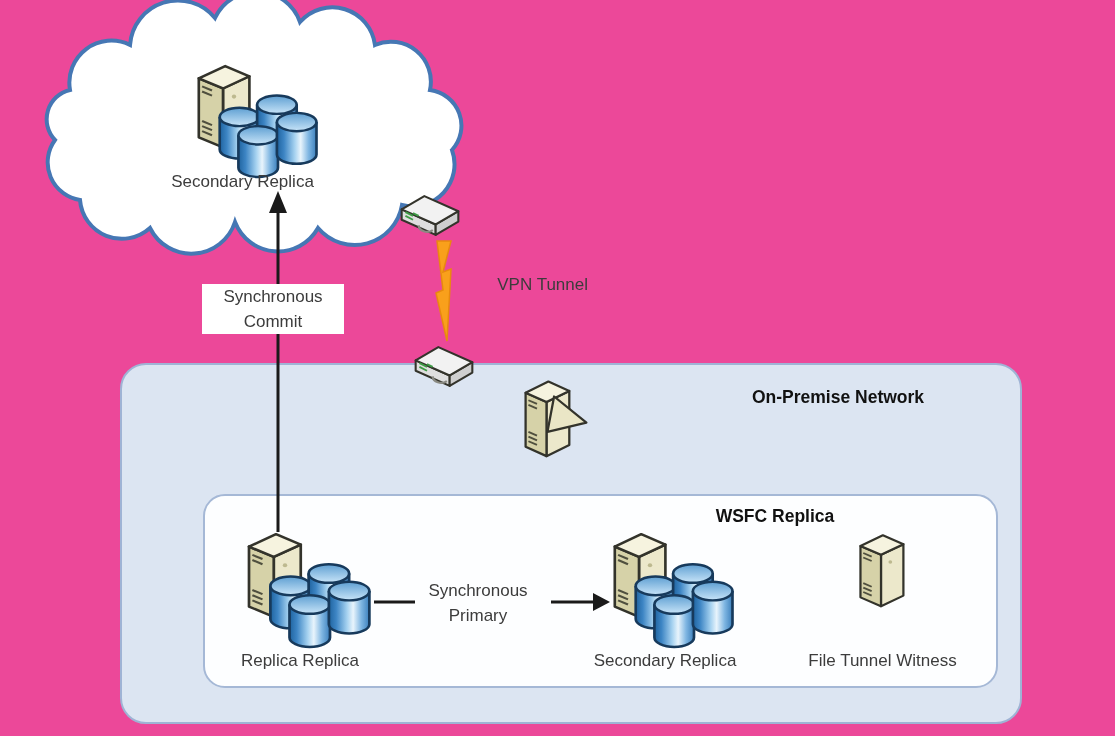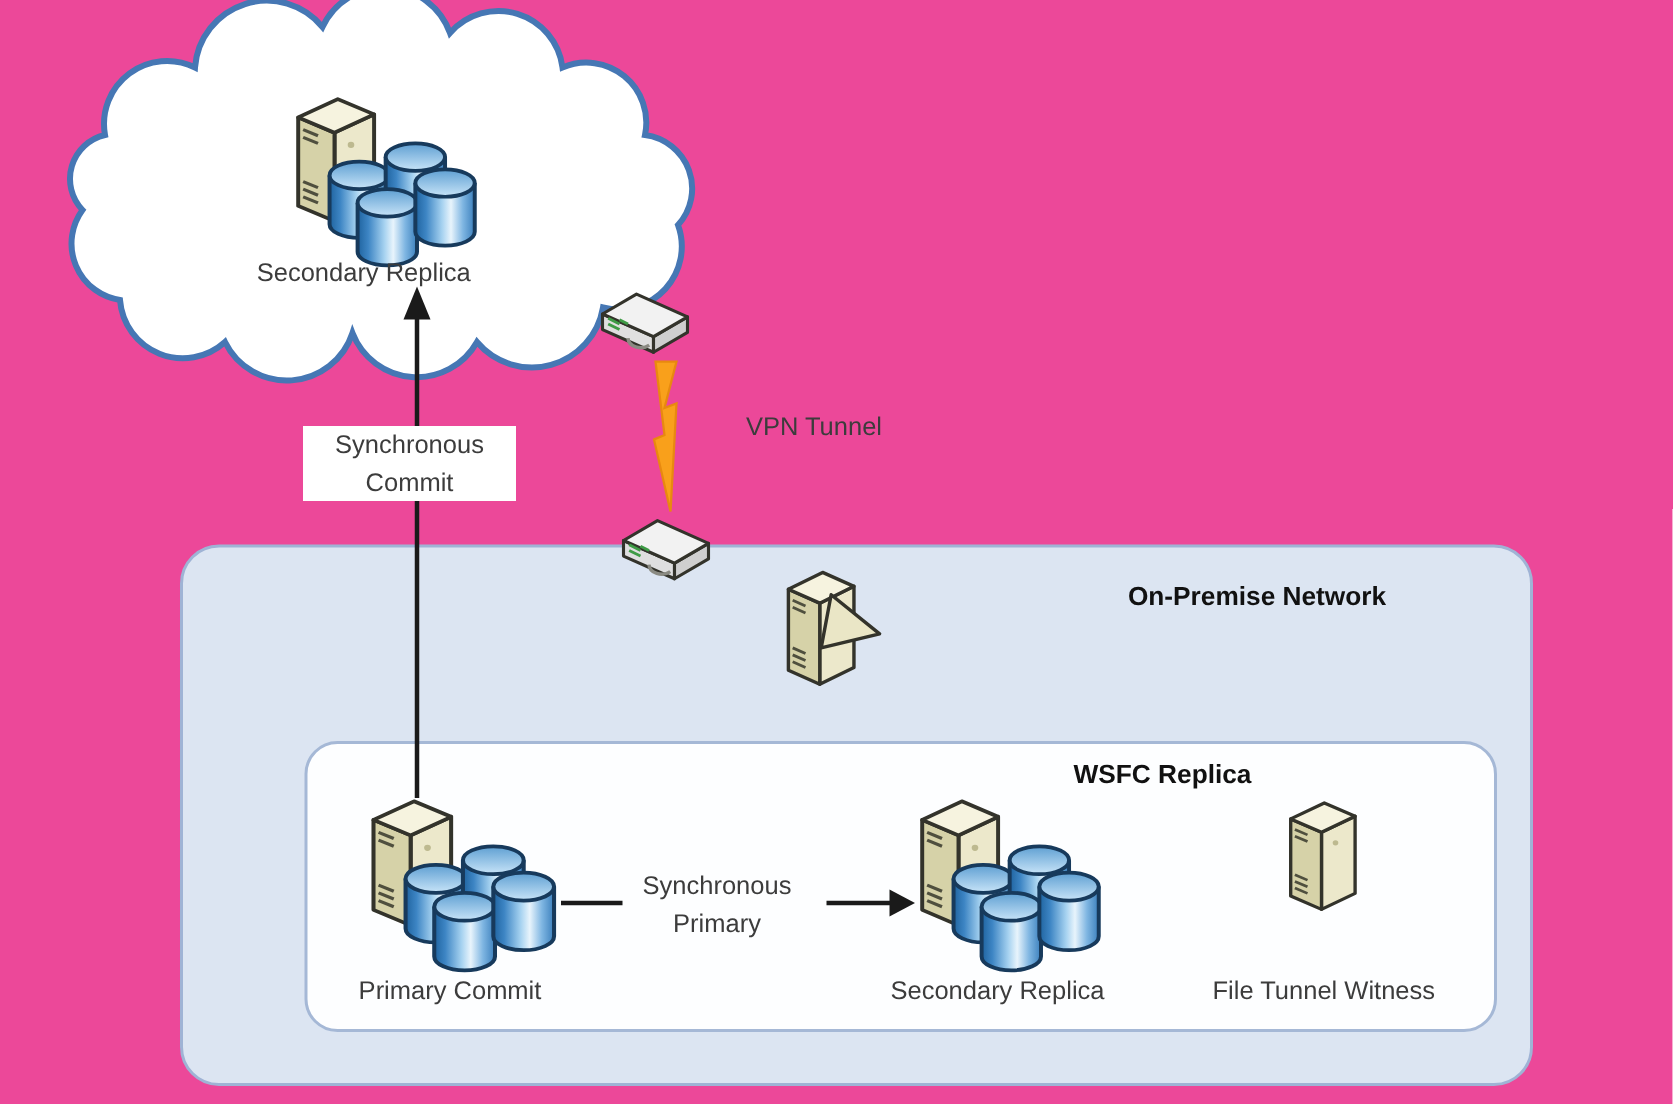--- a/index.html
+++ b/index.html
@@ -154,19 +154,19 @@
   <div class="lbl" style="left:458px;top:272px;width:130px;text-align:right">VPN Tunnel</div>
 
   <div class="lbl bold" style="left:723px;top:385px;width:230px">On-Premise Network</div>
 
 
   <div class="lbl bold" style="left:690px;top:504px;width:170px">WSFC Replica</div>
 
   <div class="lbl ml" style="left:408px;top:578px;width:140px">Synchronous
 Primary</div>
 
-  <div class="lbl" style="left:215px;top:648px;width:170px">Primary Commit</div>
+  <div class="lbl" style="left:215px;top:648px;width:170px">Replica Replica</div>
 
   <div class="lbl" style="left:575px;top:648px;width:180px">Secondary Replica</div>
 
   <div class="lbl" style="left:790px;top:648px;width:185px">File Tunnel Witness</div>
 
 </div>
 
 </body></html>

